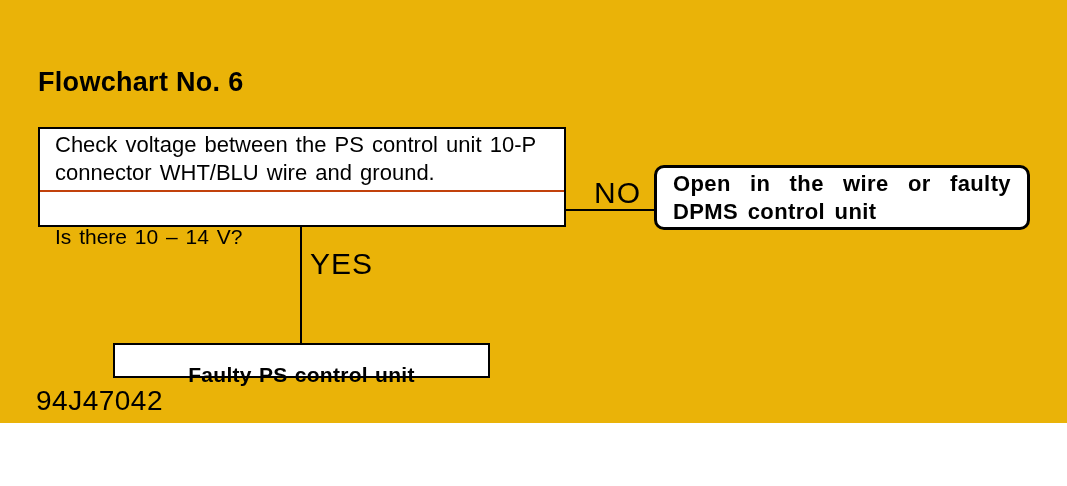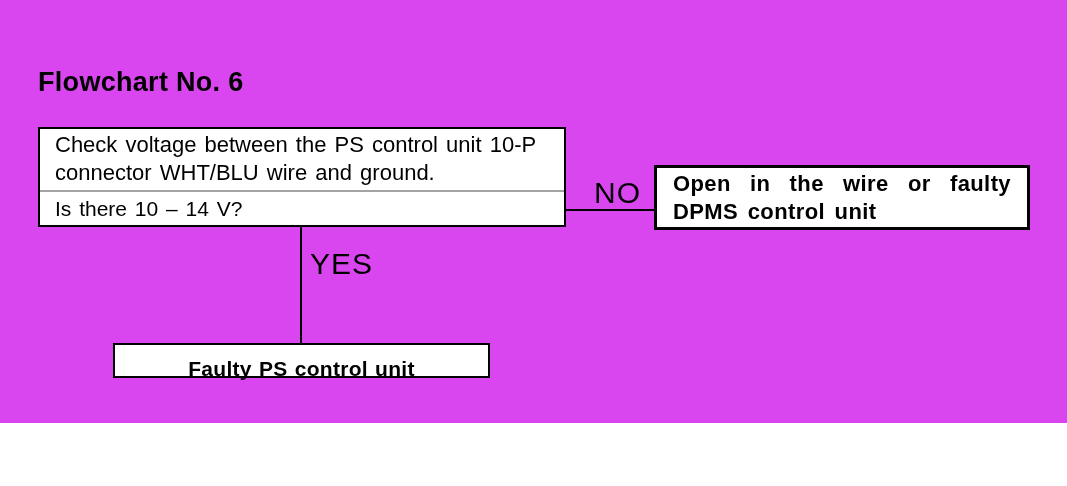--- a/index.html
+++ b/index.html
@@ -4,21 +4,21 @@
 <style>
   html, body {
     margin: 0;
     padding: 0;
     background: #ffffff;
   }
   .page {
     position: relative;
     width: 1067px;
     height: 423px;
-    background: #d946ef;
+    background: #eab308;
     color: #000000;
     font-family: "Liberation Sans", sans-serif;
     overflow: hidden;
   }
   .title {
     position: absolute;
     left: 38px;
     top: 66px;
     margin: 0;
     font-size: 27px;
@@ -34,52 +34,54 @@
   }
   .question-box {
     left: 38px;
     top: 127px;
     width: 528px;
     height: 100px;
   }
   .question-box .instruction {
     box-sizing: border-box;
     height: 63px;
-    border-bottom: 2px solid #a3a3a3;
+    border-bottom: 2px solid #c2410c;
     padding: 2px 14px 0 15px;
     font-size: 22px;
     line-height: 28px;
     word-spacing: 2px;
   }
   .question-box .question {
     padding: 3px 16px 0 15px;
     font-size: 21px;
     line-height: 27px;
     word-spacing: 2px;
+    margin-top: 28px;
   }
   .result-box-no {
     left: 654px;
     top: 165px;
     width: 376px;
     height: 65px;
     border-width: 3px;
     padding: 2px 16px 0 16px;
     font-size: 22px;
     font-weight: bold;
     line-height: 28px;
     text-align: justify;
     letter-spacing: 0.4px;
     word-spacing: 3px;
+    border-radius: 10px;
   }
   .result-box-yes {
     left: 113px;
     top: 343px;
     width: 377px;
     height: 35px;
-    padding-top: 12px;
+    padding-top: 18px;
     font-size: 21px;
     font-weight: bold;
     text-align: center;
     letter-spacing: 0.3px;
     word-spacing: 1px;
   }
   .line {
     position: absolute;
     background: #000000;
   }
@@ -133,14 +135,15 @@
   <div class="branch-label no-label">NO</div>
 
   <div class="box result-box-no">Open in the wire or faulty DPMS control unit</div>
 
   <div class="line v-line-yes"></div>
 
   <div class="branch-label yes-label">YES</div>
 
   <div class="box result-box-yes">Faulty PS control unit</div>
 
+  <div class="figure-code">94J47042</div>
 
 </div>
 
 </body></html>

